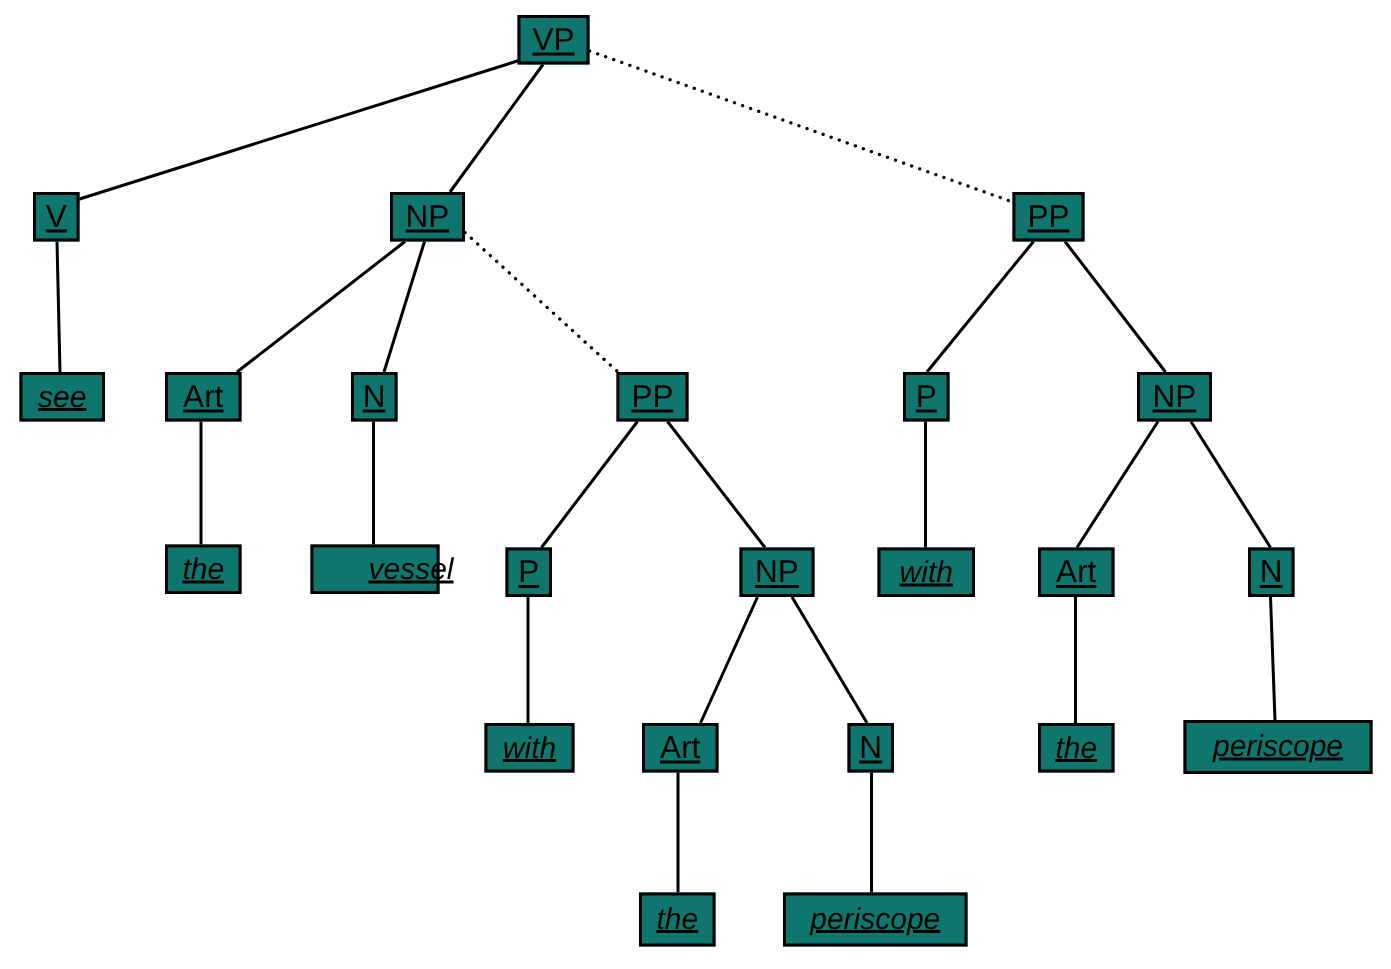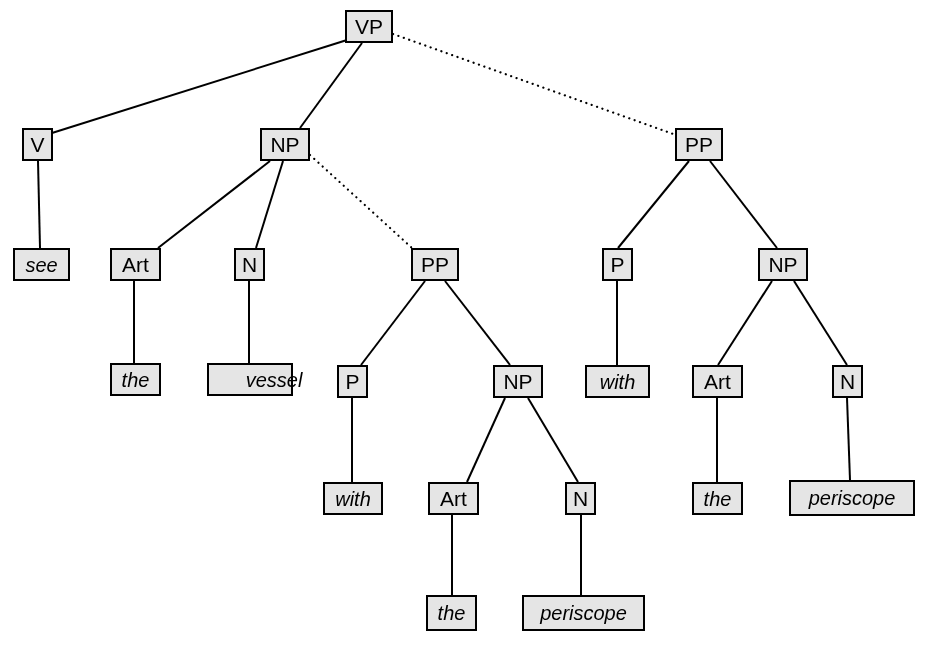--- a/index.html
+++ b/index.html
@@ -22,28 +22,29 @@
     left: 0;
     top: 0;
     width: 927px;
     height: 646px;
     pointer-events: none;
   }
   .node {
     position: absolute;
     box-sizing: border-box;
     border: 2px solid #000000;
-    background: #e5e5e5;
+    background: #0f766e;
     color: #000000;
     display: flex;
     align-items: center;
     justify-content: center;
     line-height: 1;
     white-space: nowrap;
     z-index: 2;
+    text-decoration: underline;
   }
   .node.cat {
     font-size: 21px;
     font-style: normal;
   }
   .node.leaf {
     font-size: 20px;
     font-style: italic;
   }
 </style>

